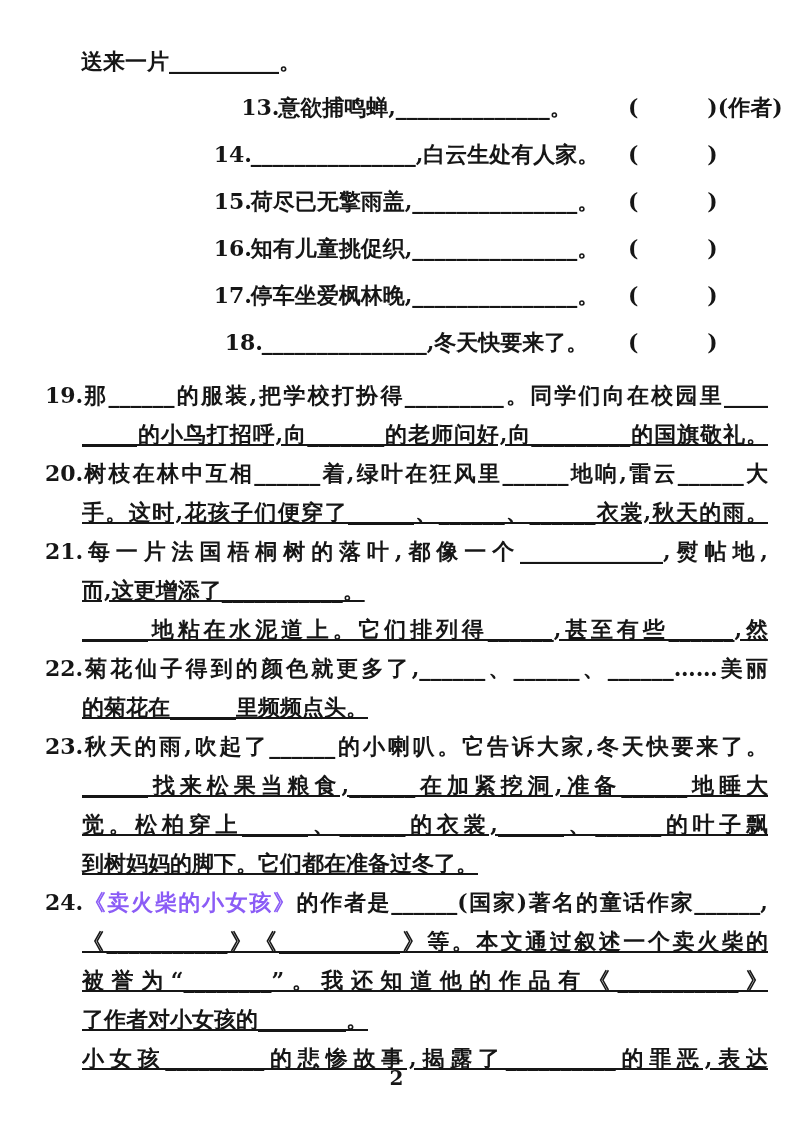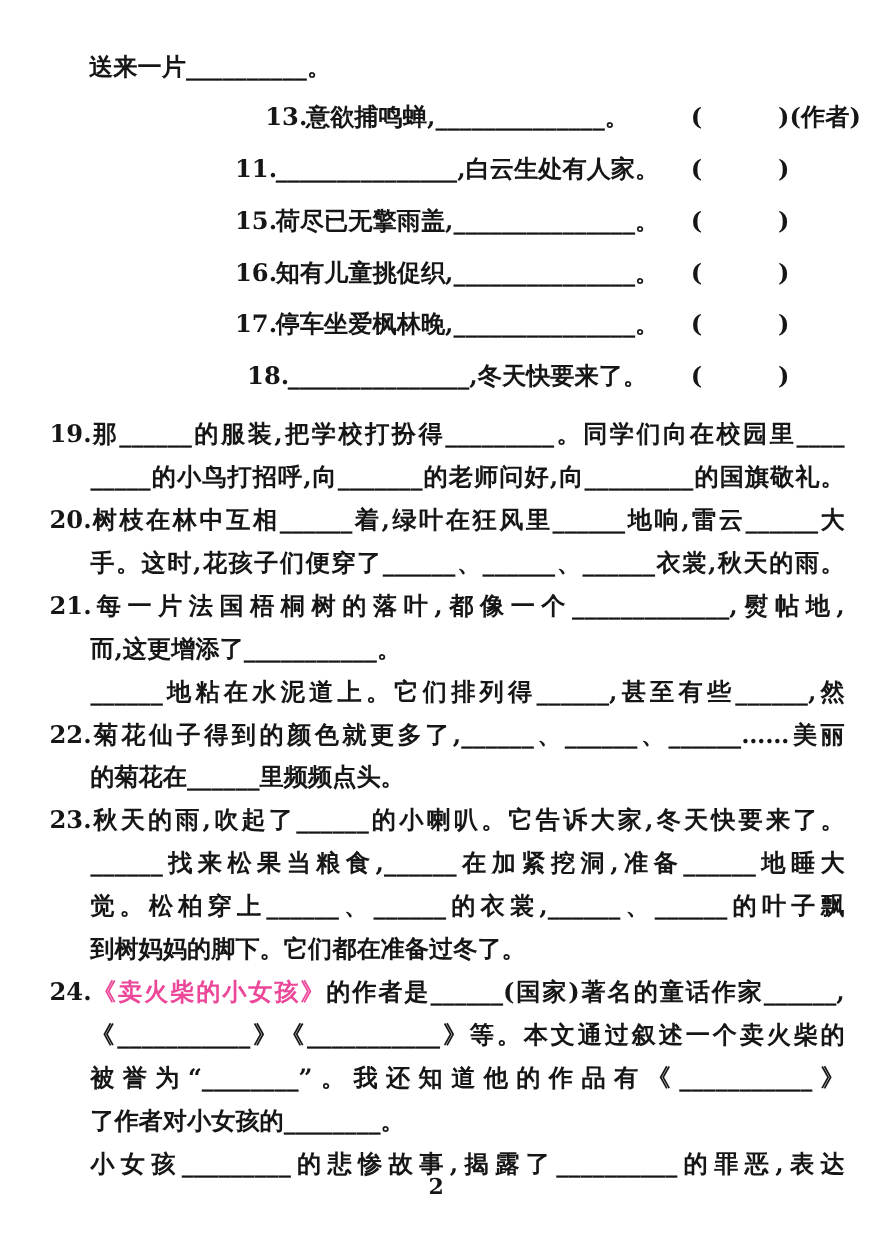--- a/index.html
+++ b/index.html
@@ -46,21 +46,21 @@
     top: 0;
     white-space: pre;
   }
   .para { }
   .pline {
     font-size: 22px;
     line-height: 39px;
     height: 39px;
     white-space: nowrap;
   }
-  .pline.cont { margin-left: 37px; }
+  .pline.cont { margin-left: 37px; text-decoration: underline; }
   .pline.jl {
     white-space: normal;
     text-align: justify;
     text-align-last: justify;
     overflow: hidden;
   }
   .blue { color: #2E4E86; }
   .footer {
     position: absolute;
     left: 0;
@@ -77,21 +77,21 @@
 <div class="content">
 
   <div class="intro">送来一片__________。</div>
 
   <div class="poem-row">
     <span class="num">13.</span><span>意欲捕鸣蝉,______________。</span>
     <span class="bracket"><span>(         )</span><span>(作者)</span></span>
   </div>
 
   <div class="poem-row">
-    <span class="num">11.</span><span>_______________,白云生处有人家。</span>
+    <span class="num">14.</span><span>_______________,白云生处有人家。</span>
     <span class="bracket"><span>(         )</span><span></span></span>
   </div>
 
   <div class="poem-row">
     <span class="num">15.</span><span>荷尽已无擎雨盖,_______________。</span>
     <span class="bracket"><span>(         )</span><span></span></span>
   </div>
 
   <div class="poem-row">
     <span class="num">16.</span><span>知有儿童挑促织,_______________。</span>
@@ -130,21 +130,21 @@
   </div>
 
   <div class="para">
     <div class="pline first jl"><span class="num">23.</span><span>秋天的雨,吹起了______的小喇叭。它告诉大家,冬天快要来了。</span></div>
     <div class="pline cont jl">______找来松果当粮食,______在加紧挖洞,准备______地睡大</div>
     <div class="pline cont jl">觉。松柏穿上______、______的衣裳,______、______的叶子飘</div>
     <div class="pline cont">到树妈妈的脚下。它们都在准备过冬了。</div>
   </div>
 
   <div class="para">
-    <div class="pline first jl"><span class="num">24.</span><span class="blue" style="color: #ec4899;">《卖火柴的小女孩》</span><span>的作者是______(国家)著名的童话作家______,</span></div>
+    <div class="pline first jl"><span class="num">24.</span><span class="blue" style="color: #8b5cf6;">《卖火柴的小女孩》</span><span>的作者是______(国家)著名的童话作家______,</span></div>
     <div class="pline cont jl">《___________》《___________》等。本文通过叙述一个卖火柴的</div>
     <div class="pline cont jl">被誉为“________”。我还知道他的作品有《___________》</div>
     <div class="pline cont">了作者对小女孩的________。</div>
     <div class="pline cont jl">小女孩_________的悲惨故事,揭露了__________的罪恶,表达</div>
   </div>
 
 </div>
 
 <div class="footer">2</div>
 

